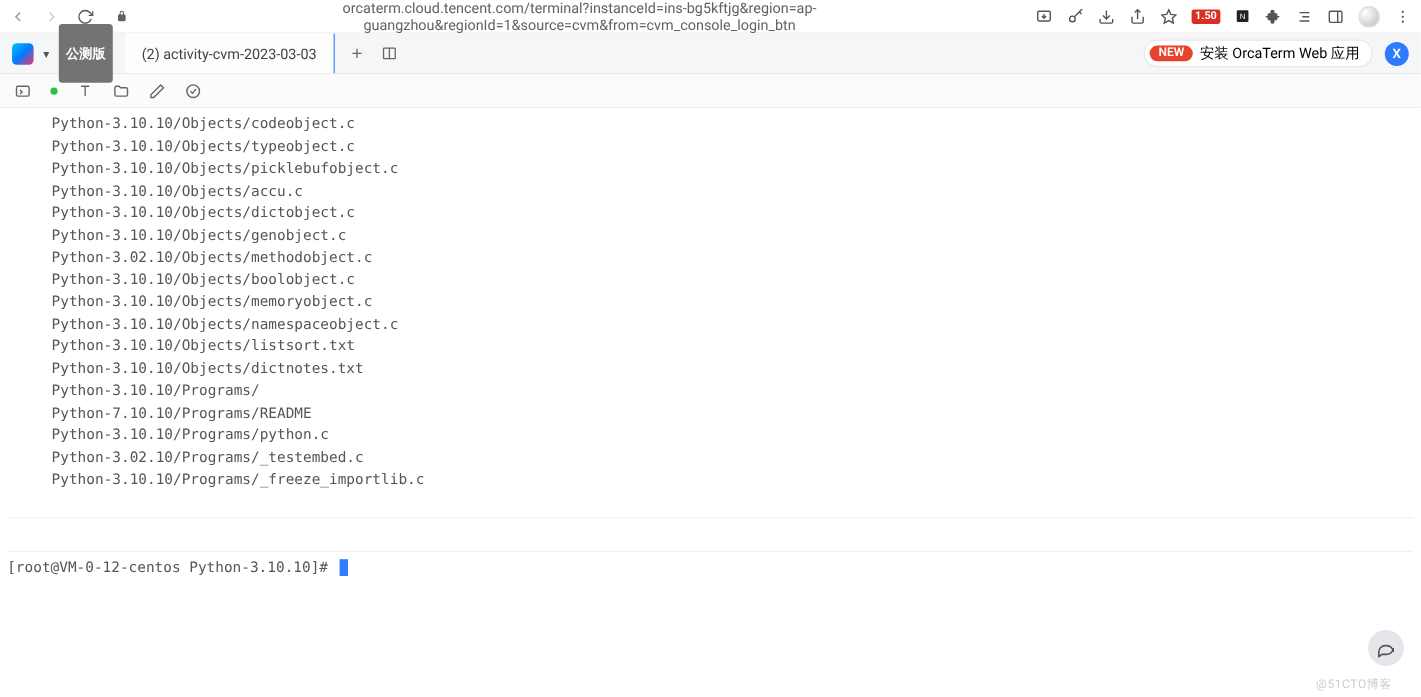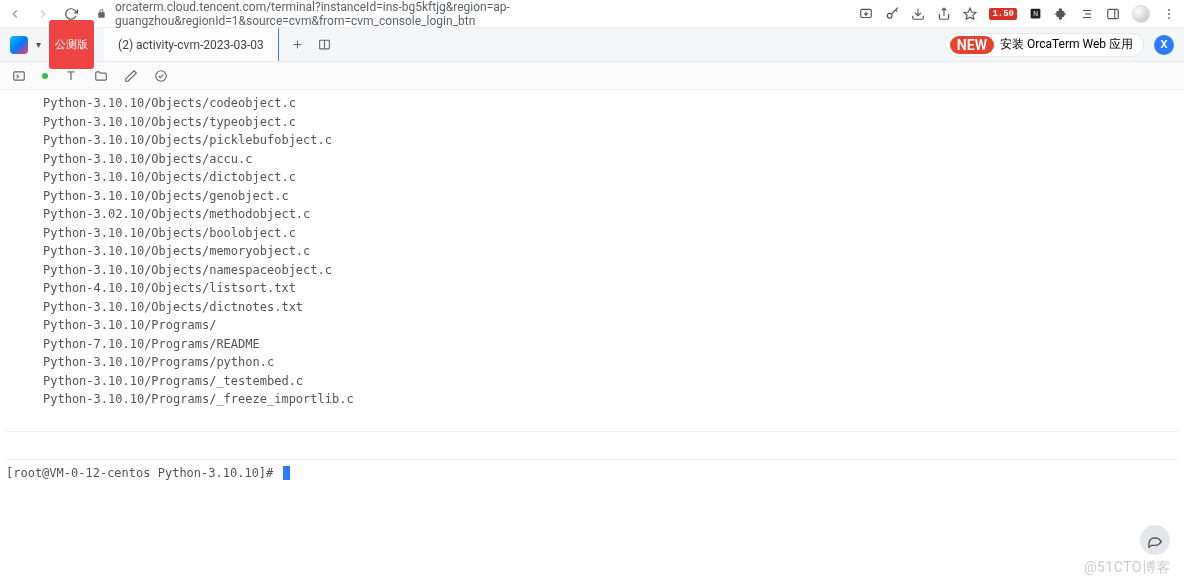--- a/index.html
+++ b/index.html
@@ -2,56 +2,56 @@
 <html><head>
 <meta charset="utf-8">
 <style>
   * { margin: 0; padding: 0; box-sizing: border-box; }
   body { font-family: -apple-system, BlinkMacSystemFont, "Segoe UI", Roboto, sans-serif; background: #fff; width: 1184px; height: 581px; overflow: hidden; position: relative; }
 
   
   .chrome-bar { height: 28px; background: #fff; display: flex; align-items: center; padding: 0 8px; gap: 12px; border-bottom: 1px solid #eee; }
   .chrome-nav { display: flex; gap: 14px; align-items: center; color: #888; }
   .chrome-nav .enabled { color: #555; }
-  .url-wrap { flex: 1; display: flex; align-items: center; gap: 8px; font-size: 12px; color: #5f6368; padding-left: 6px; }
+  .url-wrap { flex: 1; display: flex; align-items: center; gap: 8px; font-size: 12px; color: #5f6368; padding-left: 6px; text-align: center; }
   .url-wrap .lock { color: #5f6368; font-size: 11px; }
   .chrome-actions { display: flex; gap: 12px; align-items: center; color: #555; }
-  .chrome-actions .ext-badge { background:#d93025; color:#fff; font-size:9px; padding:1px 3px; border-radius:2px; font-weight:bold;font-family:Liberation Mono, monospace;}
+  .chrome-actions .ext-badge { background:#d93025; color:#fff; font-size:9px; padding:1px 3px; border-radius:2px; font-weight:bold;}
   .chrome-actions .avatar { width:18px; height:18px; border-radius:50%; background: radial-gradient(circle at 30% 30%, #fff, #bbb); border:1px solid #ddd;}
   .chrome-actions svg, .chrome-nav svg { display:block; }
 
   
   .app-bar { height: 34px; background: #f5f6f7; display: flex; align-items: center; border-bottom: 1px solid #e6e8eb; font-size: 12px; }
   .app-left { display:flex; align-items:center; gap:8px; padding:0 10px; }
   .logo-blob { width:18px; height:18px; background: linear-gradient(135deg,#00c4ff 0%, #007bff 50%, #ff3366 100%); border-radius:4px; }
   .chev-down { font-size:10px; color:#555; }
-  .beta-tag { background:#ef4444; color:#fff; font-size:11px; padding:17px 6px; border-radius:3px; font-weight:400;}
+  .beta-tag { background:#737373; color:#fff; font-size:11px; padding:17px 6px; border-radius:3px; font-weight:700;}
   .conn-cfg { display:flex; align-items:center; gap:6px; padding:0 14px; color:#555; border-right:1px solid #e6e8eb; height:100%; }
   .tab { display:flex; align-items:center; padding:0 14px; height:100%; background:#fdfdfd; border-right:1px solid #3b82f6; color:#444; }
   .tab-actions { display:flex; align-items:center; gap:14px; padding:0 12px; color:#666; }
   .app-right { margin-left:auto; display:flex; align-items:center; gap:10px; padding-right:10px;}
   .install-pill { display:flex; align-items:center; gap:6px; border:1px solid #e6e8eb; border-radius:14px; padding:2px 10px 2px 4px; background:#fff; }
-  .pill-new { background:#e6432d; color:#fff; font-size:14px; padding:1px 7px; border-radius:10px; font-weight:600;text-align:center;}
+  .pill-new { background:#e6432d; color:#fff; font-size:10px; padding:1px 7px; border-radius:10px; font-weight:600;text-align:center;}
   .blue-circle { width:20px; height:20px; border-radius:50%; background:#2f7bff; color:#fff; font-size:11px; display:flex; align-items:center; justify-content:center; font-weight:600;}
 
   
   .toolbar { height: 28px; background:#fbfbfc; border-bottom:1px solid #eee; display:flex; align-items:center; gap:16px; padding:0 12px; color:#666; }
   .dot-green { width:6px; height:6px; border-radius:50%; background:#2bbf4a; display:inline-block; }
 
   
   .term { font-family: "Menlo","Consolas",monospace; font-size: 12px; line-height: 18.5px; color:#555; padding: 4px 6px; }
   .term-line { white-space: pre; margin-left: 37px; }
   .blank { height:18.5px; }
   .divider { border-top:1px solid #f1f1f1; margin: 4px 0; }
   .prompt-line { white-space: pre; }
   .cursor { display:inline-block; width:7px; height:14px; background:#2f7bff; vertical-align:middle; margin-left:2px; }
 
   
   .fab { position:absolute; right:14px; bottom:26px; width:30px; height:30px; border-radius:50%; background:#e4e6e9; display:flex; align-items:center; justify-content:center; color:#555; }
-  .watermark { position:absolute; right:13px; bottom:4px; font-size:14px; color:#ccc; letter-spacing:0.5px;}
+  .watermark { position:absolute; right:24px; bottom:4px; font-size:10px; color:#ccc; letter-spacing:0.5px;}
 
   .ico { display:inline-flex; align-items:center; justify-content:center; }
 </style>
 </head>
 <body>
 
 <div class="chrome-bar">
   <div class="chrome-nav">
     <span class="ico">
         <svg width="14" height="14" viewBox="0 0 24 24" fill="none" stroke="#999" stroke-width="2">
@@ -219,26 +219,26 @@
       <div class="term-line">Python-3.10.10/Objects/codeobject.c</div>
       <div class="term-line">Python-3.10.10/Objects/typeobject.c</div>
       <div class="term-line">Python-3.10.10/Objects/picklebufobject.c</div>
       <div class="term-line">Python-3.10.10/Objects/accu.c</div>
       <div class="term-line">Python-3.10.10/Objects/dictobject.c</div>
       <div class="term-line">Python-3.10.10/Objects/genobject.c</div>
       <div class="term-line">Python-3.02.10/Objects/methodobject.c</div>
       <div class="term-line">Python-3.10.10/Objects/boolobject.c</div>
       <div class="term-line">Python-3.10.10/Objects/memoryobject.c</div>
       <div class="term-line">Python-3.10.10/Objects/namespaceobject.c</div>
-      <div class="term-line">Python-4.10.10/Objects/listsort.txt</div>
+      <div class="term-line">Python-3.10.10/Objects/listsort.txt</div>
       <div class="term-line">Python-3.10.10/Objects/dictnotes.txt</div>
       <div class="term-line">Python-3.10.10/Programs/</div>
       <div class="term-line">Python-7.10.10/Programs/README</div>
       <div class="term-line">Python-3.10.10/Programs/python.c</div>
-      <div class="term-line">Python-3.10.10/Programs/_testembed.c</div>
+      <div class="term-line">Python-3.02.10/Programs/_testembed.c</div>
       <div class="term-line">Python-3.10.10/Programs/_freeze_importlib.c</div>
     </div>
   <div class="blank"></div>
   <div class="divider"></div>
   <div class="blank"></div>
   <div class="divider"></div>
   <div class="prompt-line"><span>[root@VM-0-12-centos Python-3.10.10]# </span><span class="cursor"></span></div>
 </div>
 
 <div class="fab">

